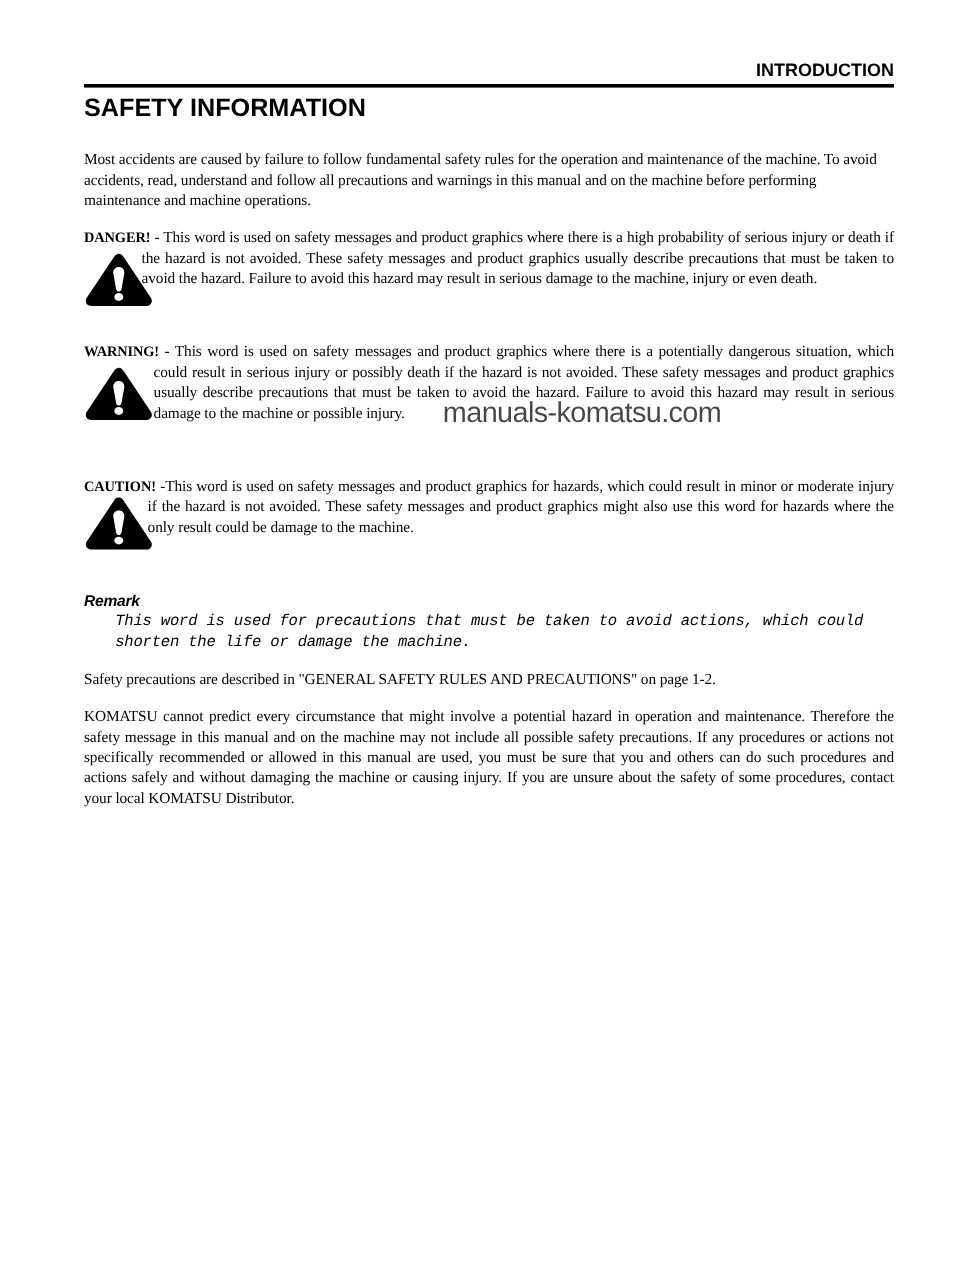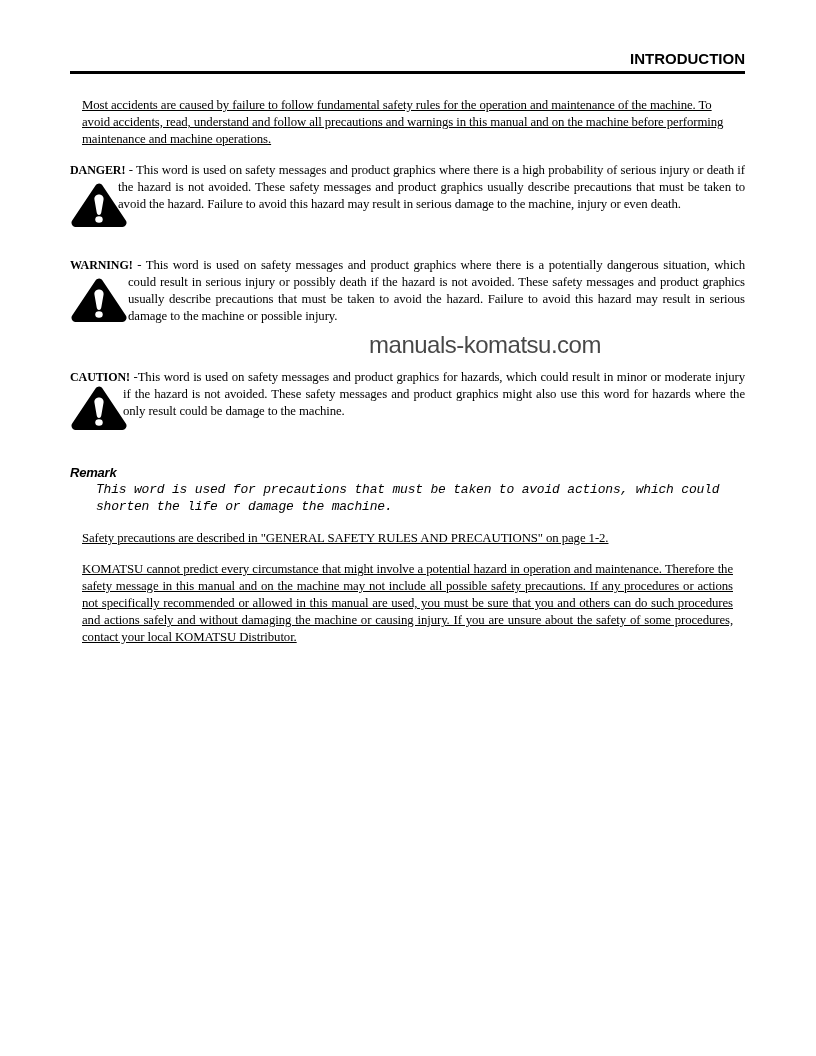--- a/index.html
+++ b/index.html
@@ -32,21 +32,21 @@
     letter-spacing: 0;
   }
   h1.page-title {
     margin: 6px 0 0 0;
     font-family: "Liberation Sans", sans-serif;
     font-weight: bold;
     font-size: 21px;
     line-height: 23px;
     letter-spacing: 0;
   }
-  p.body-par { margin: 12px; text-decoration: underline; }
+  p.body-par { margin: 0; }
   .intro-par { margin-top: 23px !important; }
   .signal-intro { margin-top: 30px !important; }
   .signal {
     position: relative;
     margin: 0;
     text-align: justify;
   }
   .signal .signal-label {
     font-weight: bold;
     font-size: 12px;
@@ -103,20 +103,21 @@
 </style>
 </head>
 <body>
 
 <div class="page">
 
   <div class="header-row">
     <span class="header-section">INTRODUCTION</span>
   </div>
 
+  <h1 class="page-title">SAFETY INFORMATION</h1>
 
   <p class="body-par intro-par">Most accidents are caused by failure to follow fundamental safety rules for the operation and maintenance of the machine. To avoid accidents, read, understand and follow all precautions and warnings in this manual and on the machine before performing maintenance and machine operations.</p>
 
 
   <p class="signal signal-danger">
     <span class="tri-wrap"><svg viewBox="0 0 60 50" width="56" height="47" aria-hidden="true">
       <polygon points="30,6 55,43.5 5,43.5" fill="#000" stroke="#000" stroke-width="9" stroke-linejoin="round"></polygon>
       <path d="M30,13.2 C26.9,13.2 24.7,15.6 25.1,18.7 L27.5,32.3 C27.7,34 28.7,35.1 30,35.1 C31.3,35.1 32.3,34 32.5,32.3 L34.9,18.7 C35.3,15.6 33.1,13.2 30,13.2 Z" fill="#fff"></path>
       <ellipse cx="30" cy="40" rx="4" ry="3.5" fill="#fff"></ellipse>
     </svg></span>

